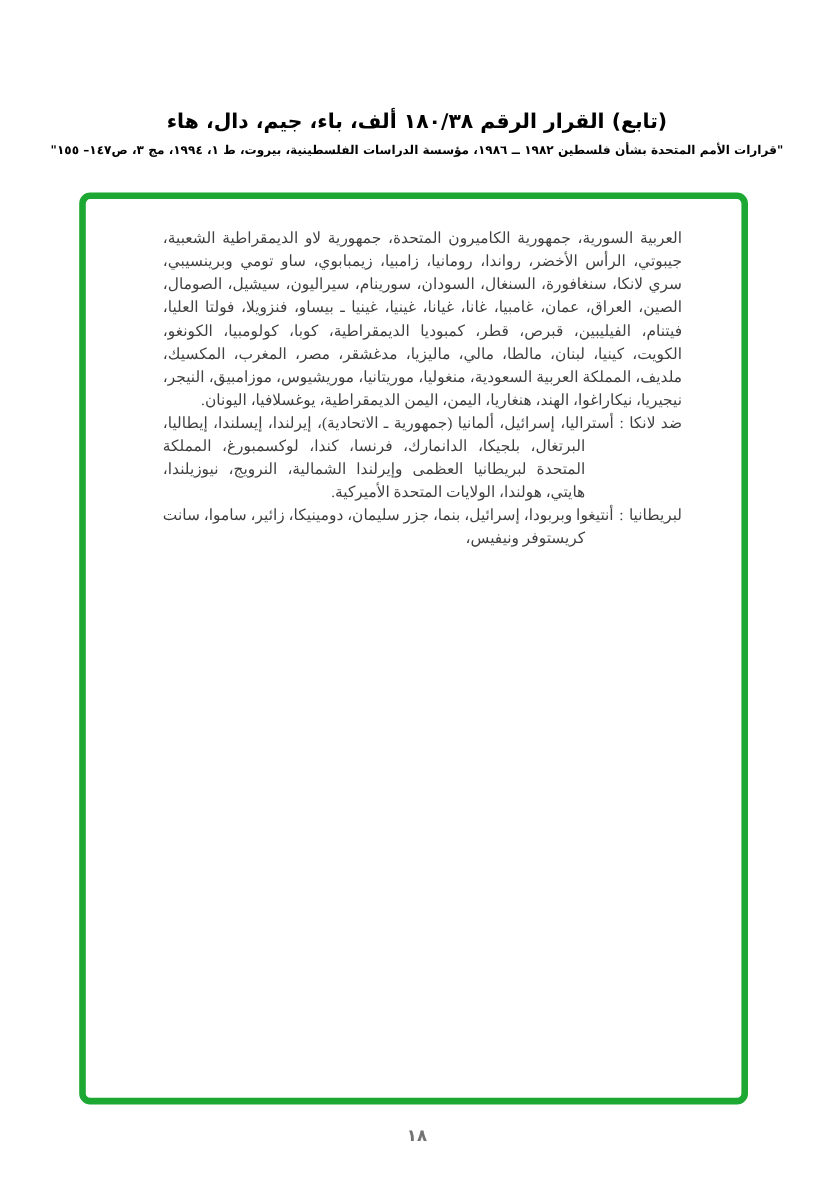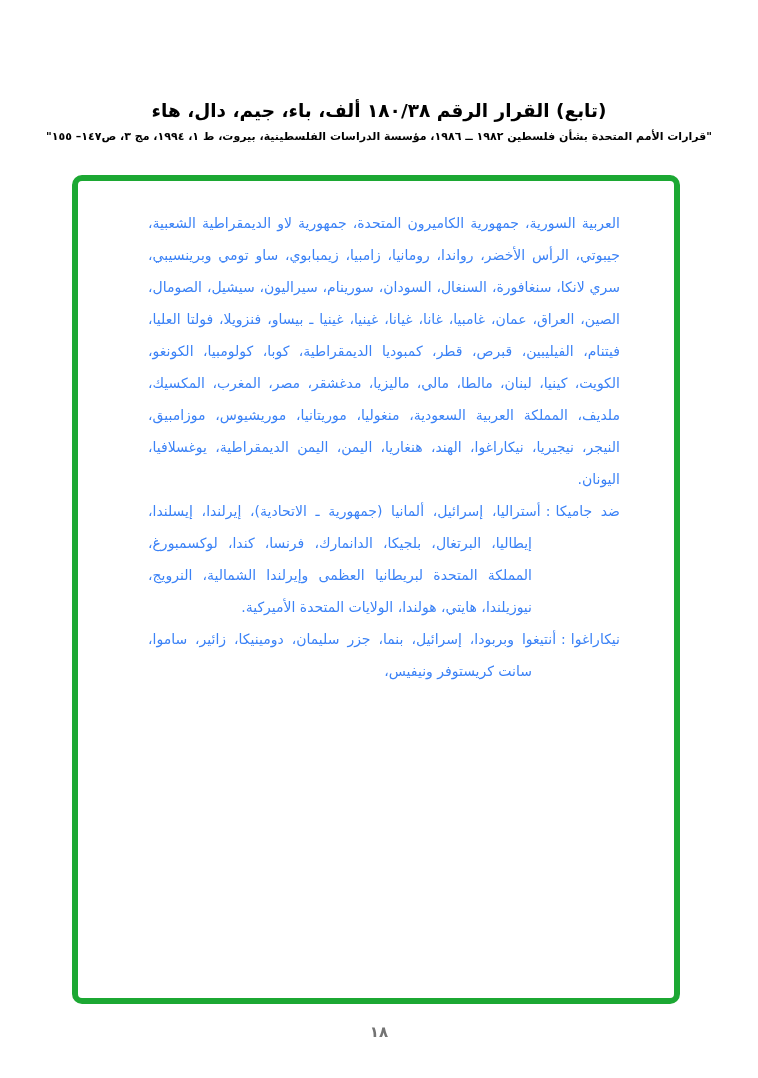--- a/index.html
+++ b/index.html
@@ -44,24 +44,25 @@
     height: 829px;
     box-sizing: border-box;
     border: 6px solid #1ca833;
     border-radius: 10px;
     padding: 26px 54px 0 70px;
     direction: rtl;
     background: #ffffff;
   }
   .body-text {
     font-size: 14px;
-    line-height: 32px;
+    line-height: 21px;
     text-align: justify;
-    color: #3b82f6;
+    color: #404040;
     margin: 0;
+    font-family: Liberation Serif, serif;
   }
   .cont-par { margin: 0 0 0 0; }
   .vote-par {
     margin: 0;
     padding-right: 88px;
     text-indent: -88px;
   }
   .vote-colon { margin: 0 5px; }
   .page-number {
     position: absolute;
@@ -82,25 +83,25 @@
 
   <div class="doc-title">(تابع) القرار الرقم ١٨٠/٣٨ ألف، باء، جيم، دال، هاء</div>
 
   <div class="doc-source">"قرارات الأمم المتحدة بشأن فلسطين ١٩٨٢ ــ ١٩٨٦، مؤسسة الدراسات الفلسطينية، بيروت، ط ١، ١٩٩٤، مج ٣، ص١٤٧– ١٥٥"</div>
 
   <div class="green-box">
 
     <p class="body-text cont-par">العربية السورية، جمهورية الكاميرون المتحدة، جمهورية لاو الديمقراطية الشعبية، جيبوتي، الرأس الأخضر، رواندا، رومانيا، زامبيا، زيمبابوي، ساو تومي وبرينسيبي، سري لانكا، سنغافورة، السنغال، السودان، سورينام، سيراليون، سيشيل، الصومال، الصين، العراق، عمان، غامبيا، غانا، غيانا، غينيا، غينيا ـ بيساو، فنزويلا، فولتا العليا، فيتنام، الفيليبين، قبرص، قطر، كمبوديا الديمقراطية، كوبا، كولومبيا، الكونغو، الكويت، كينيا، لبنان، مالطا، مالي، ماليزيا، مدغشقر، مصر، المغرب، المكسيك، ملديف، المملكة العربية السعودية، منغوليا، موريتانيا، موريشيوس، موزامبيق، النيجر، نيجيريا، نيكاراغوا، الهند، هنغاريا، اليمن، اليمن الديمقراطية، يوغسلافيا، اليونان.</p>
 
     <p class="body-text vote-par">
-      <span class="vote-label">ضد جاميكا</span><span class="vote-colon">:</span><span>أستراليا، إسرائيل، ألمانيا (جمهورية ـ الاتحادية)، إيرلندا، إيسلندا، إيطاليا، البرتغال، بلجيكا، الدانمارك، فرنسا، كندا، لوكسمبورغ، المملكة المتحدة لبريطانيا العظمى وإيرلندا الشمالية، النرويج، نيوزيلندا، هايتي، هولندا، الولايات المتحدة الأميركية.</span>
+      <span class="vote-label">ضد لانكا</span><span class="vote-colon">:</span><span>أستراليا، إسرائيل، ألمانيا (جمهورية ـ الاتحادية)، إيرلندا، إيسلندا، إيطاليا، البرتغال، بلجيكا، الدانمارك، فرنسا، كندا، لوكسمبورغ، المملكة المتحدة لبريطانيا العظمى وإيرلندا الشمالية، النرويج، نيوزيلندا، هايتي، هولندا، الولايات المتحدة الأميركية.</span>
     </p>
 
 
     <p class="body-text vote-par">
-      <span class="vote-label">نيكاراغوا</span><span class="vote-colon">:</span><span>أنتيغوا وبربودا، إسرائيل، بنما، جزر سليمان، دومينيكا، زائير، ساموا، سانت كريستوفر ونيفيس،</span>
+      <span class="vote-label">لبريطانيا</span><span class="vote-colon">:</span><span>أنتيغوا وبربودا، إسرائيل، بنما، جزر سليمان، دومينيكا، زائير، ساموا، سانت كريستوفر ونيفيس،</span>
     </p>
 
   </div>
 
   <div class="page-number">١٨</div>
 
 </div>
 
 </body></html>

